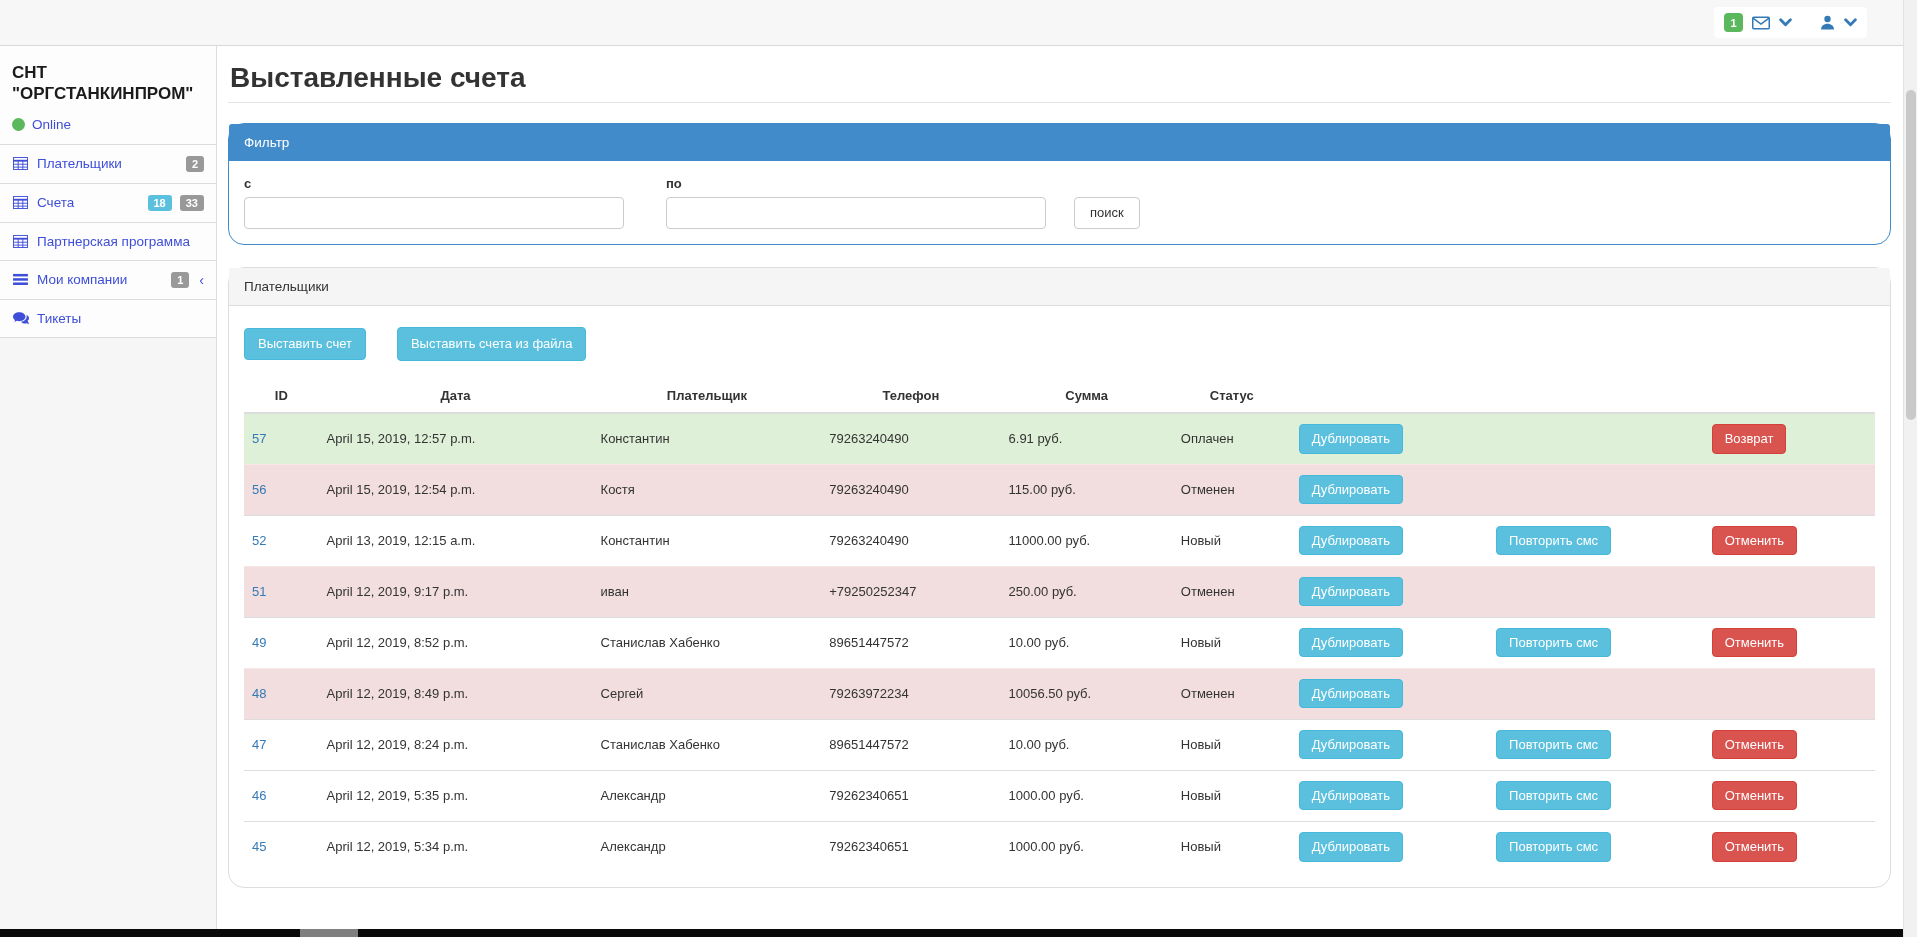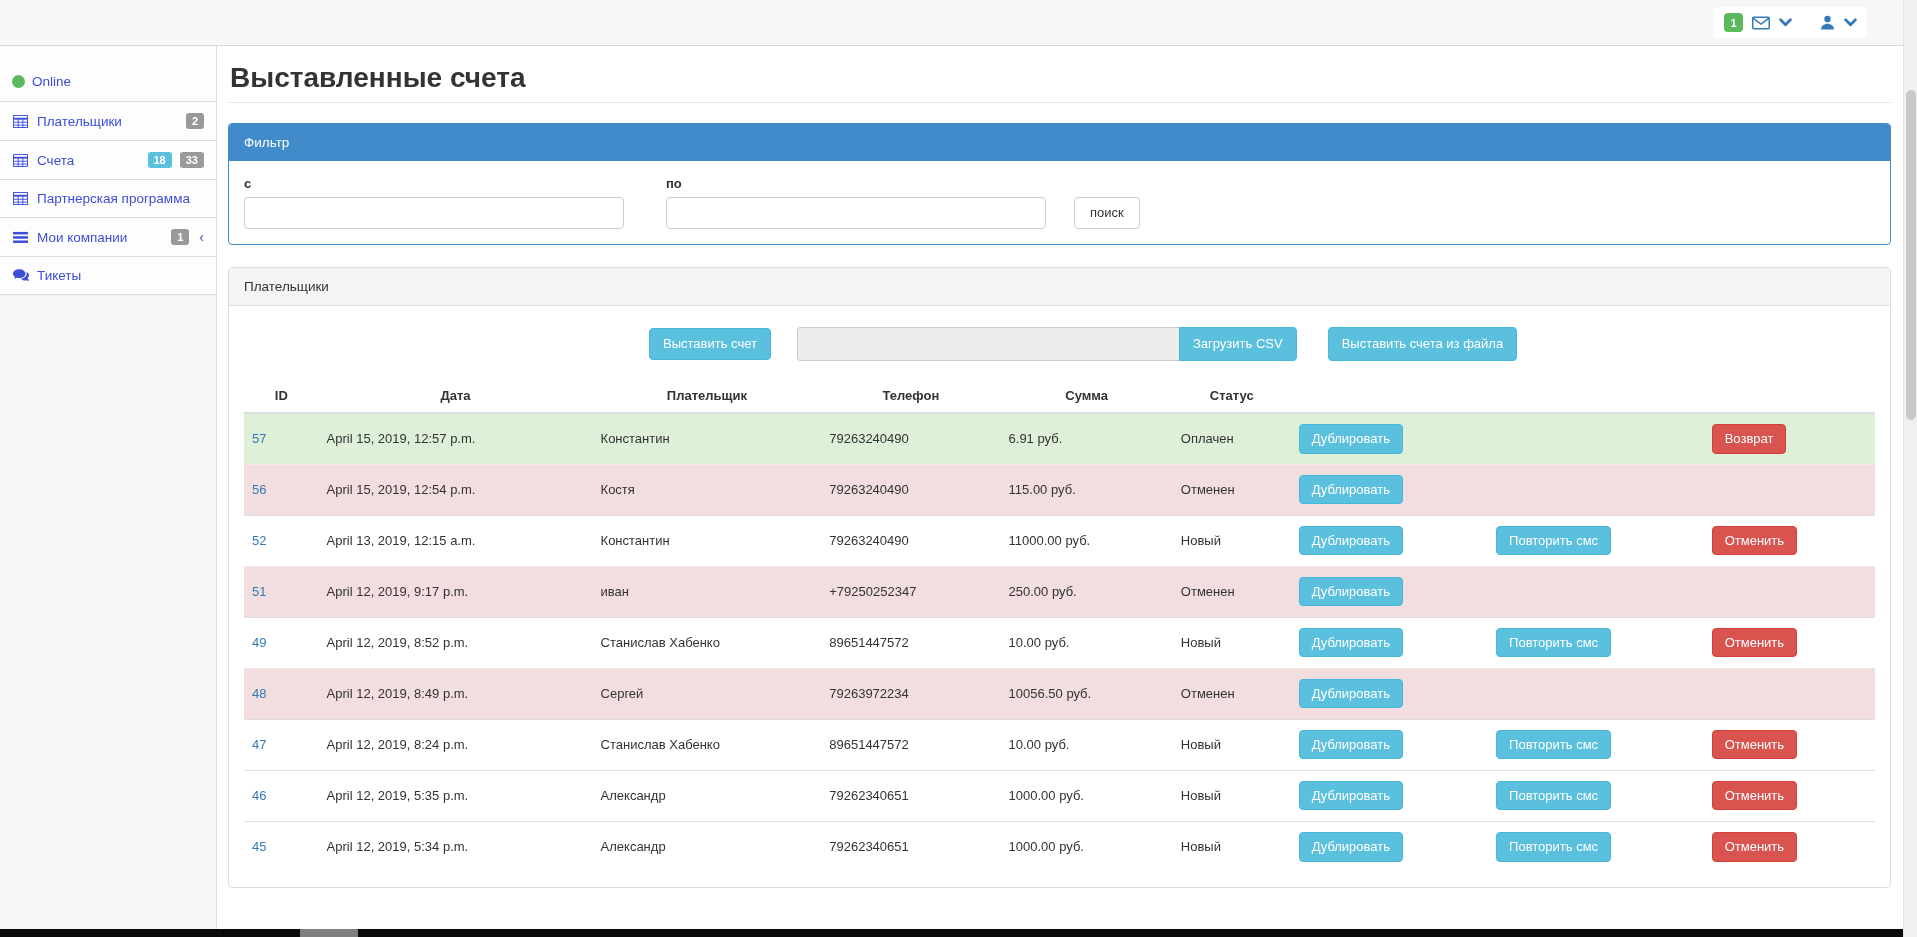--- a/index.html
+++ b/index.html
@@ -35,21 +35,21 @@
     padding: 2px 6px; line-height: 1.1; }
   .badge.gray { background: var(--badge-gray); }
   .badge.teal { background: var(--info); text-align: right; }
   .side-chevron { color: var(--sidebar-link); font-size: 14px; margin-left: 2px; }
 
   
   .main { margin-left: 217px; padding: 46px 26px 30px 11px; }
   .page-title { font-size: 28px; font-weight: 700; color: #333; margin: 16px 0 8px 2px; }
   .title-rule { border: none; border-top: 1px solid #e5e5e5; margin: 8px 0 20px 0; }
 
-  .panel { border-radius: 4px; margin-bottom: 22px; background: #fff; }
+  .panel { border-radius: 16px; margin-bottom: 22px; background: #fff; }
   .panel-primary { border: 1px solid var(--accent); }
   .panel-primary > .panel-heading { background: var(--accent); color: #fff;
     border-top-left-radius: 3px; border-top-right-radius: 3px; }
   .panel-default { border: 1px solid #ddd; }
   .panel-default > .panel-heading { background: #f5f5f5; color: #333;
     border-bottom: 1px solid #ddd; border-top-left-radius: 3px; border-top-right-radius: 3px; }
   .panel-heading { padding: 11px 15px; font-size: 13.5px; }
   .panel-body { padding: 15px; }
 
   
@@ -62,21 +62,21 @@
   .btn { display: inline-flex; align-items: center; justify-content: center;
     border-radius: 4px; font-size: 13px; font-family: inherit; cursor: pointer;
     padding: 7px 13px; line-height: 1.2; white-space: nowrap; }
   .btn-default { background: #fff; border: 1px solid #ccc; color: #333; }
   .btn-info { background: var(--info); border: 1px solid var(--info-border); color: #fff; }
   .btn-danger { background: var(--danger); border: 1px solid var(--danger-border); color: #fff; }
   .search-btn { margin-left: 28px; padding: 7px 15px; }
 
   
   .toolbar { display: flex; align-items: center; margin: 6px 0 18px 0; }
-  .toolbar .issue-btn { margin-left: 405px; }
+  .toolbar .issue-btn { }
   .file-group { display: flex; margin-left: 26px; }
   .file-input { width: 382px; height: 34px; background: #ececec; border: 1px solid #ccc;
     border-right: none; border-radius: 4px 0 0 4px; }
   .file-group .btn { border-radius: 0 4px 4px 0; height: 34px; }
   .from-file-btn { margin-left: 31px; height: 34px; }
 
   
   table.invoices { width: 100%; border-collapse: collapse; }
   table.invoices th { text-align: center; font-weight: bold; padding: 9px 8px;
     border-bottom: 2px solid #ddd; font-size: 13px; }
@@ -124,20 +124,24 @@
     <span class="tb-icon">
       <svg viewBox="0 0 12 8" width="13" height="9">
           <path d="M1.5 1.5L6 6l4.5-4.5" fill="none" stroke="currentColor" stroke-width="2.6" stroke-linecap="round" stroke-linejoin="round"></path>
         </svg>
     </span>
   </div>
 </div>
 
 <div class="sidebar">
   <div class="sidebar-head">
+    <div class="sidebar-title">
+      <div>СНТ</div>
+      <div>"ОРГСТАНКИНПРОМ"</div>
+    </div>
     <div class="online-row">
       <span class="online-dot"></span>
       <span class="online-label">Online</span>
     </div>
   </div>
   <div class="side-menu">
       <div class="side-item">
         <span class="side-icon">
           <svg viewBox="0 0 16 14" width="15" height="13">
             <rect x="0.5" y="0.5" width="15" height="13" fill="none" stroke="currentColor"></rect>
@@ -223,24 +227,20 @@
       </form>
     </div>
   </div>
 
   <div class="panel panel-default">
     <div class="panel-heading">Плательщики</div>
     <div class="panel-body">
 
       <div class="toolbar">
         <button class="btn btn-info issue-btn">Выставить счет</button>
-        <div class="file-group">
-          <input class="file-input" type="text" readonly="" value="" style="">
-          <button class="btn btn-info">Загрузить CSV</button>
-        </div>
         <button class="btn btn-info from-file-btn">Выставить счета из файла</button>
       </div>
 
       <table class="invoices">
         <colgroup>
           <col style="width:74px">
             <col style="width:272px">
             <col style="width:227px">
           <col style="width:178px">
             <col style="width:171px">

